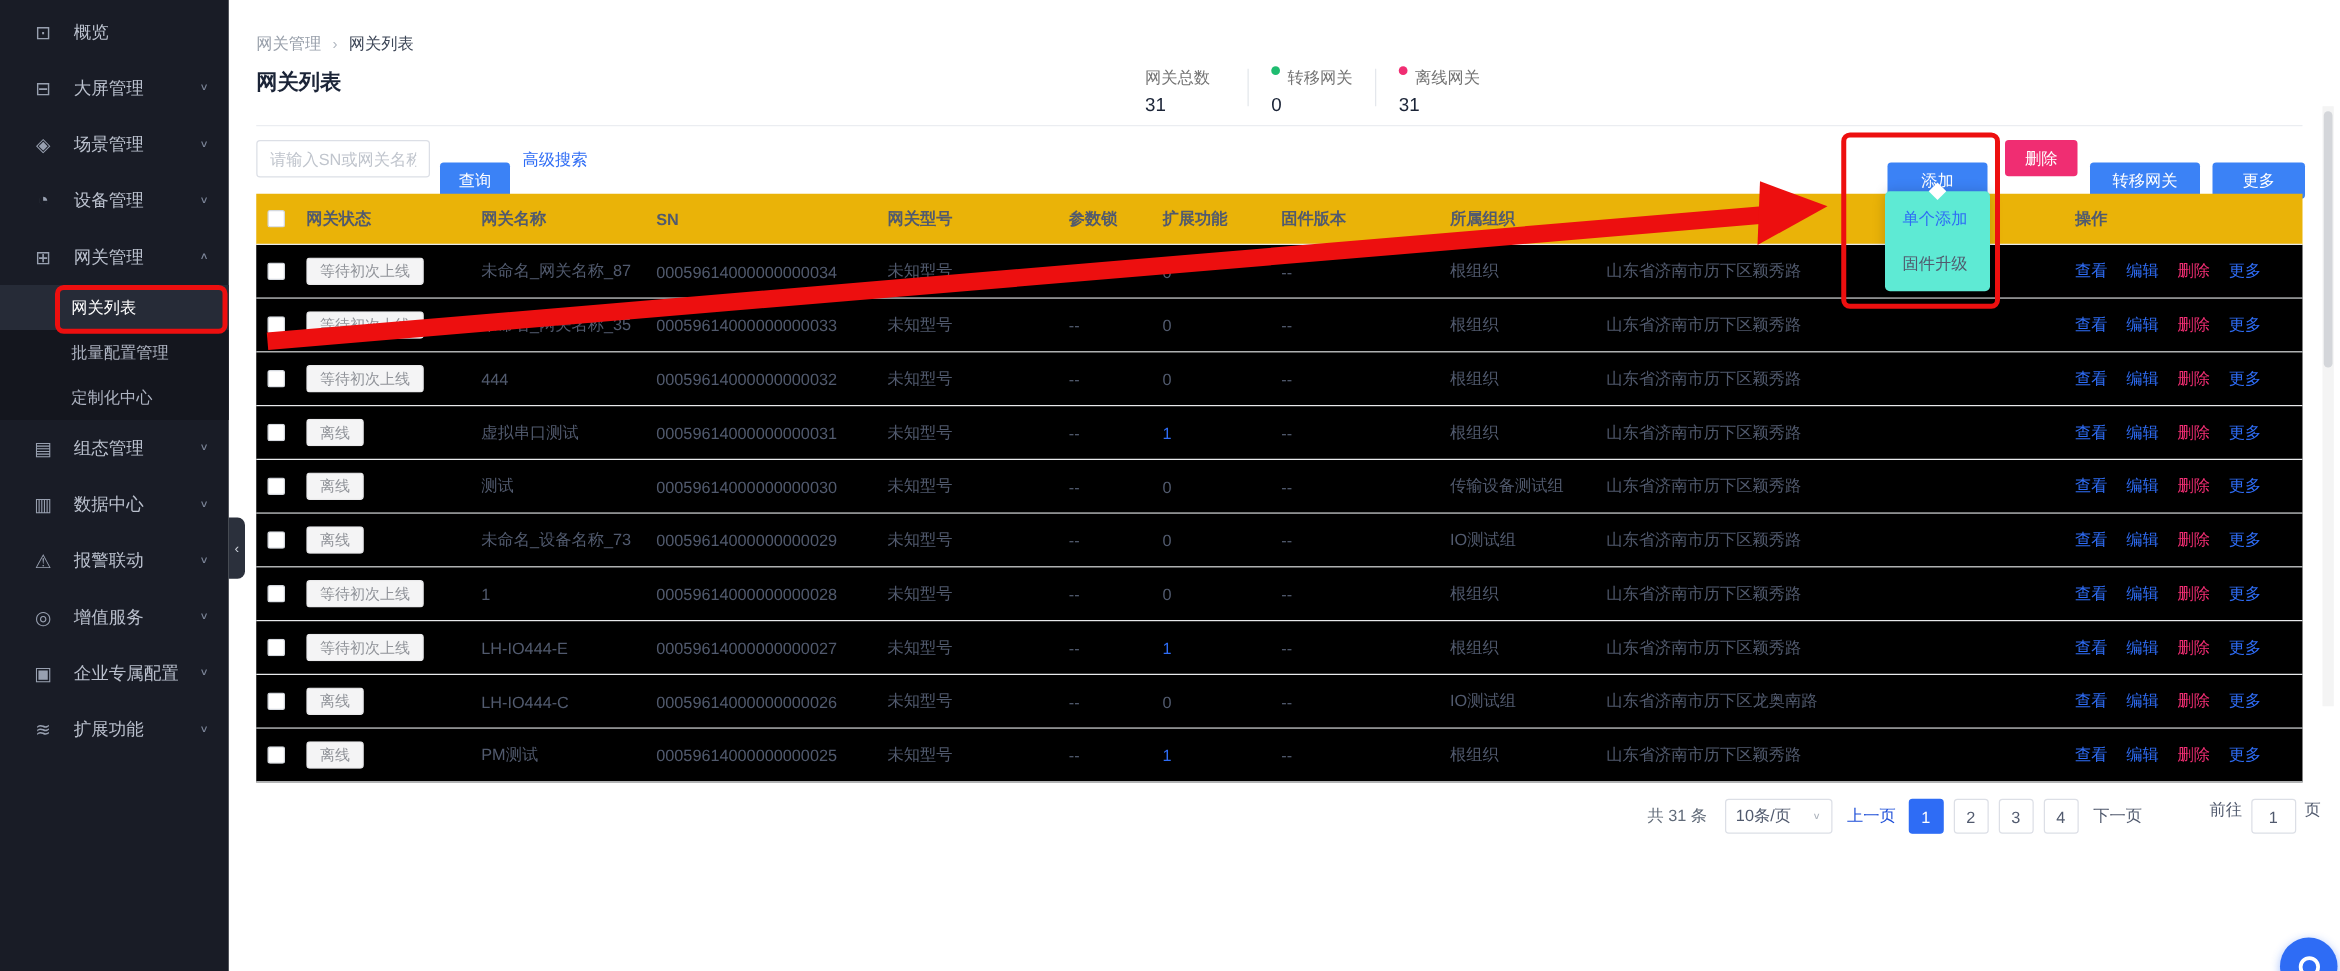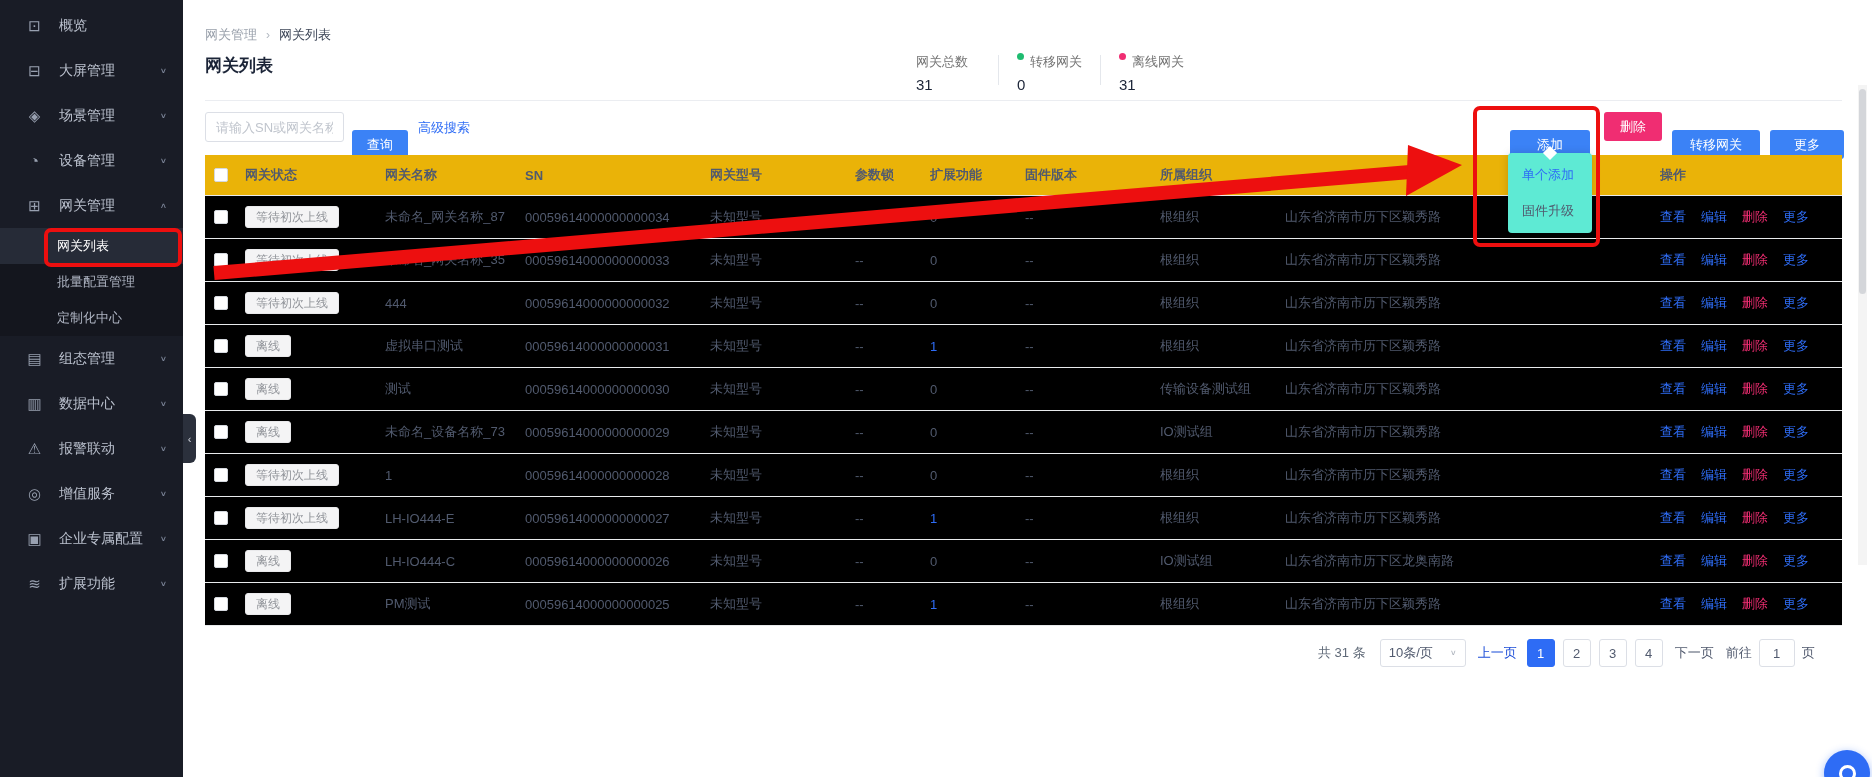--- a/index.html
+++ b/index.html
@@ -67,21 +67,21 @@
   .pagination { position:absolute; left:1318px; top:639px; display:flex; align-items:center; font-size:13px; color:#515a6e; }
   .pg-total { margin-right:14px; color:#606a78; }
   .pg-size { width:86px; height:28px; border:1px solid #dcdfe6; border-radius:3px; display:flex; align-items:center;
     justify-content:space-between; padding:0 8px; margin-right:12px; cursor:pointer; }
   .pg-size .chev { font-size:9px; color:#aeb4bd; transform:scaleY(.8); }
   .pg-prev { color:#1d4ed8; margin-right:10px; cursor:default; }
   .pg-num { min-width:28px; height:28px; border:1px solid #dcdfe6; border-radius:3px; background:#fff; display:flex;
     align-items:center; justify-content:center; margin-right:8px; cursor:pointer; }
   .pg-num.active { background:#2e6cf5; border-color:#2e6cf5; color:#fff; }
   .pg-next { margin:0 12px 0 4px; cursor:pointer; }
-  .pg-goto { display:flex; align-items:center; }
+  .pg-goto { display:flex; align-items:flex-start;margin-left:42px; }
   .pg-goto input { width:36px; height:28px; border:1px solid #dcdfe6; border-radius:3px; text-align:center;
     font-size:13px; color:#515a6e; margin:0 7px; outline:none; font-family:inherit; }
 
   
   .add-dropdown { position:absolute; left:1508px; top:153px; width:84px; background:#5eead4; border-radius:4px;
     box-shadow:0 1px 10px rgba(0,0,0,.18); z-index:30; padding:4px 0; }
   .add-dropdown .notch { position:absolute; top:-5px; left:37px; width:10px; height:10px; background:#fff; transform:rotate(45deg); }
   .dd-item { height:36px; line-height:36px; padding-left:14px; font-size:13px; color:#515a6e; cursor:pointer; }
   .dd-item.active { color:#2e6cf5; }
 

